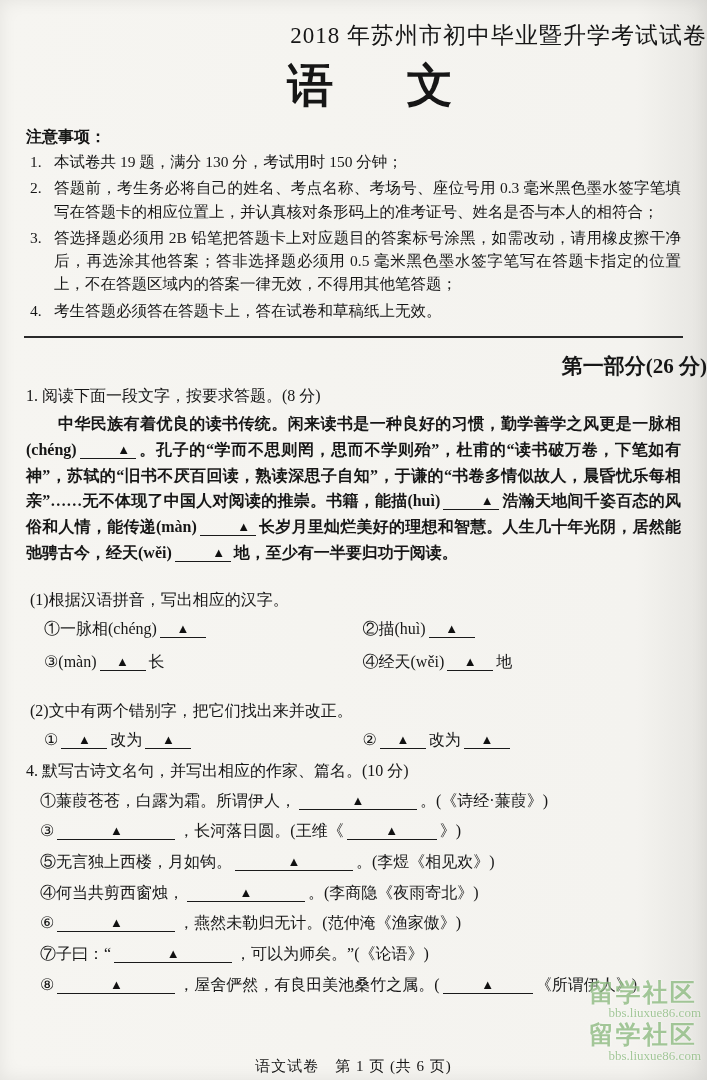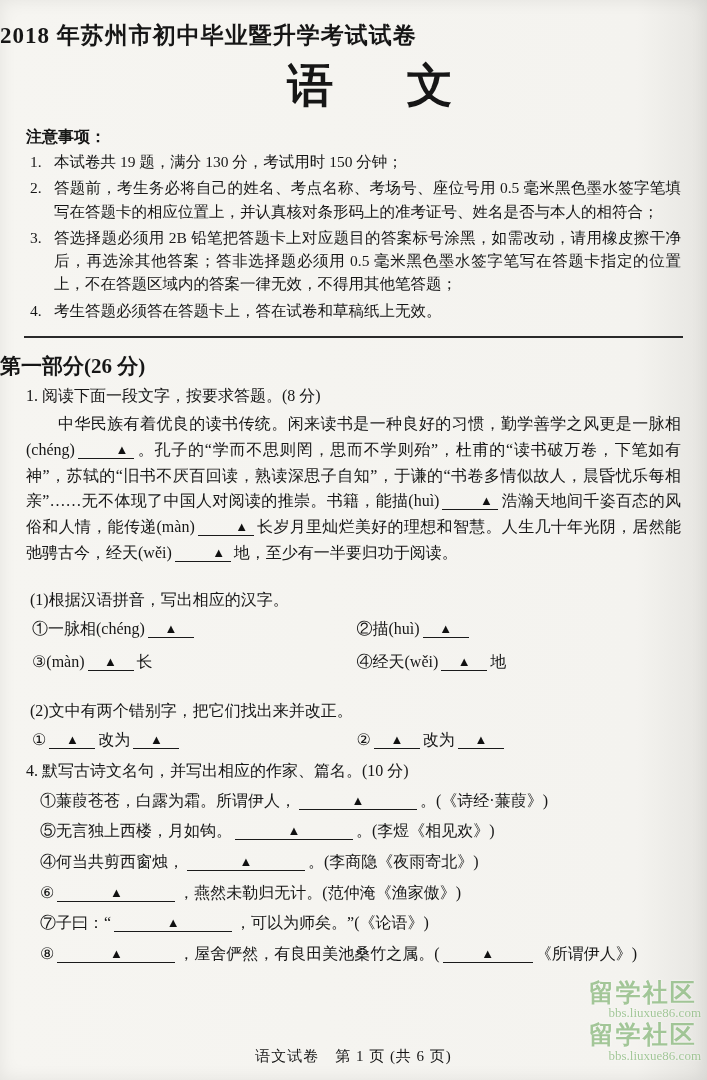--- a/index.html
+++ b/index.html
@@ -10,60 +10,60 @@
     color:#161616;
   }
   .page{
     position:relative;
     width:707px;height:1080px;
     background:linear-gradient(90deg,#f6f5f1 0%,#f4f3ef 90%,#e6e5e1 100%);
     overflow:hidden;
     box-shadow:inset 0 0 18px rgba(0,0,0,.08);
   }
   .title{
-    padding-top:20px;text-align:left;
-    font-size:23px;font-weight:bold;letter-spacing:1px;
+    padding-top:20px;text-align:right;
+    font-size:23px;font-weight:normal;letter-spacing:1px;
   }
   .subject-wrap{text-align:center;margin-top:4px;padding-left:33px;}
   .subject{
     display:inline-block;font-size:46px;font-weight:900;
     letter-spacing:1.6em;margin-right:-1.6em;
   }
   .notice-head{font-weight:bold;font-size:16px;margin:10px 26px 2px 26px;}
   .notice{
     display:flex;margin:2px 26px 3px 30px;
     font-size:15.5px;line-height:1.5;text-align:justify;
   }
   .notice .num{flex:0 0 24px;}
   .notice .txt{flex:1;}
   .rule{border-top:2px solid #2a2a2a;margin:14px 24px 0 24px;}
-  .sec-head{text-align:left;font-weight:bold;font-size:21px;margin:14px 0 6px 0;}
+  .sec-head{text-align:right;font-weight:bold;font-size:21px;margin:14px 0 6px 0;}
   .q-stem{font-size:16px;margin:6px 26px 4px 26px;}
   .para{
     font-size:16px;line-height:1.62;margin:0 26px;
-    text-align:justify;text-indent:2em;
+    text-align:justify;text-indent:2em;font-weight:bold;
   }
   .sub-stem{font-size:16px;margin:24px 26px 4px 30px;}
-  .two-col{display:flex;margin:4px 26px 4px 32px;font-size:16px;line-height:1.8;}
+  .two-col{display:flex;margin:4px 26px 4px 44px;font-size:16px;line-height:1.8;}
   .two-col>div{flex:1;}
   .qline{margin:0 26px 0 40px;font-size:16px;line-height:1.92;white-space:nowrap;}
   .blank{
     display:inline-block;position:relative;
     border-bottom:1.6px solid #1a1a1a;
     text-align:center;vertical-align:baseline;
     height:17px;line-height:17px;
     margin:0 3px;
   }
   .bl-s{width:46px;}
   .bl-m{width:56px;}
   .bl-l{width:118px;}
   .bl-x{width:90px;}
   .tri{font-style:normal;font-size:13px;color:#111;position:relative;top:-1px;}
   .footer{
-    position:absolute;left:0;bottom:14px;width:100%;
+    position:absolute;left:0;bottom:4px;width:100%;
     text-align:center;font-size:15px;letter-spacing:1px;
   }
   .watermark{
     position:absolute;right:4px;bottom:15px;
     text-align:center;opacity:.8;
     font-family:Liberation Serif, serif;
     pointer-events:none;
   }
   .wm{margin:0 2px 2px 2px;}
   .wm1{
@@ -83,21 +83,21 @@
   </div>
 
   <div class="notice-head">注意事项：</div>
 
   <div class="notice">
     <span class="num">1.</span>
     <span class="txt">本试卷共 19 题，满分 130 分，考试用时 150 分钟；</span>
   </div>
   <div class="notice">
     <span class="num">2.</span>
-    <span class="txt">答题前，考生务必将自己的姓名、考点名称、考场号、座位号用 0.5 毫米黑色墨水签字笔填写在答题卡的相应位置上，并认真核对条形码上的准考证号、姓名是否与本人的相符合；</span>
+    <span class="txt">答题前，考生务必将自己的姓名、考点名称、考场号、座位号用 0.3 毫米黑色墨水签字笔填写在答题卡的相应位置上，并认真核对条形码上的准考证号、姓名是否与本人的相符合；</span>
   </div>
   <div class="notice">
     <span class="num">3.</span>
     <span class="txt">答选择题必须用 2B 铅笔把答题卡上对应题目的答案标号涂黑，如需改动，请用橡皮擦干净后，再选涂其他答案；答非选择题必须用 0.5 毫米黑色墨水签字笔写在答题卡指定的位置上，不在答题区域内的答案一律无效，不得用其他笔答题；</span>
   </div>
   <div class="notice">
     <span class="num">4.</span>
     <span class="txt">考生答题必须答在答题卡上，答在试卷和草稿纸上无效。</span>
   </div>
 
@@ -140,20 +140,23 @@
       <span>②</span><span class="blank bl-s"><i class="tri">▲</i></span><span>改为</span><span class="blank bl-s"><i class="tri">▲</i></span>
     </div>
   </div>
 
   <div class="q-stem">4. 默写古诗文名句，并写出相应的作家、篇名。(10 分)</div>
 
   <div class="qline">
     <span>①蒹葭苍苍，白露为霜。所谓伊人，</span><span class="blank bl-l"><i class="tri">▲</i></span><span>。(《诗经·蒹葭》)</span>
   </div>
   <div class="qline">
+    <span>③</span><span class="blank bl-l"><i class="tri">▲</i></span><span>，长河落日圆。(王维《</span><span class="blank bl-x"><i class="tri">▲</i></span><span>》)</span>
+  </div>
+  <div class="qline">
     <span>⑤无言独上西楼，月如钩。</span><span class="blank bl-l"><i class="tri">▲</i></span><span>。(李煜《相见欢》)</span>
   </div>
   <div class="qline">
     <span>④何当共剪西窗烛，</span><span class="blank bl-l"><i class="tri">▲</i></span><span>。(李商隐《夜雨寄北》)</span>
   </div>
   <div class="qline">
     <span>⑥</span><span class="blank bl-l"><i class="tri">▲</i></span><span>，燕然未勒归无计。(范仲淹《渔家傲》)</span>
   </div>
   <div class="qline">
     <span>⑦子曰：“</span><span class="blank bl-l"><i class="tri">▲</i></span><span>，可以为师矣。”(《论语》)</span>

